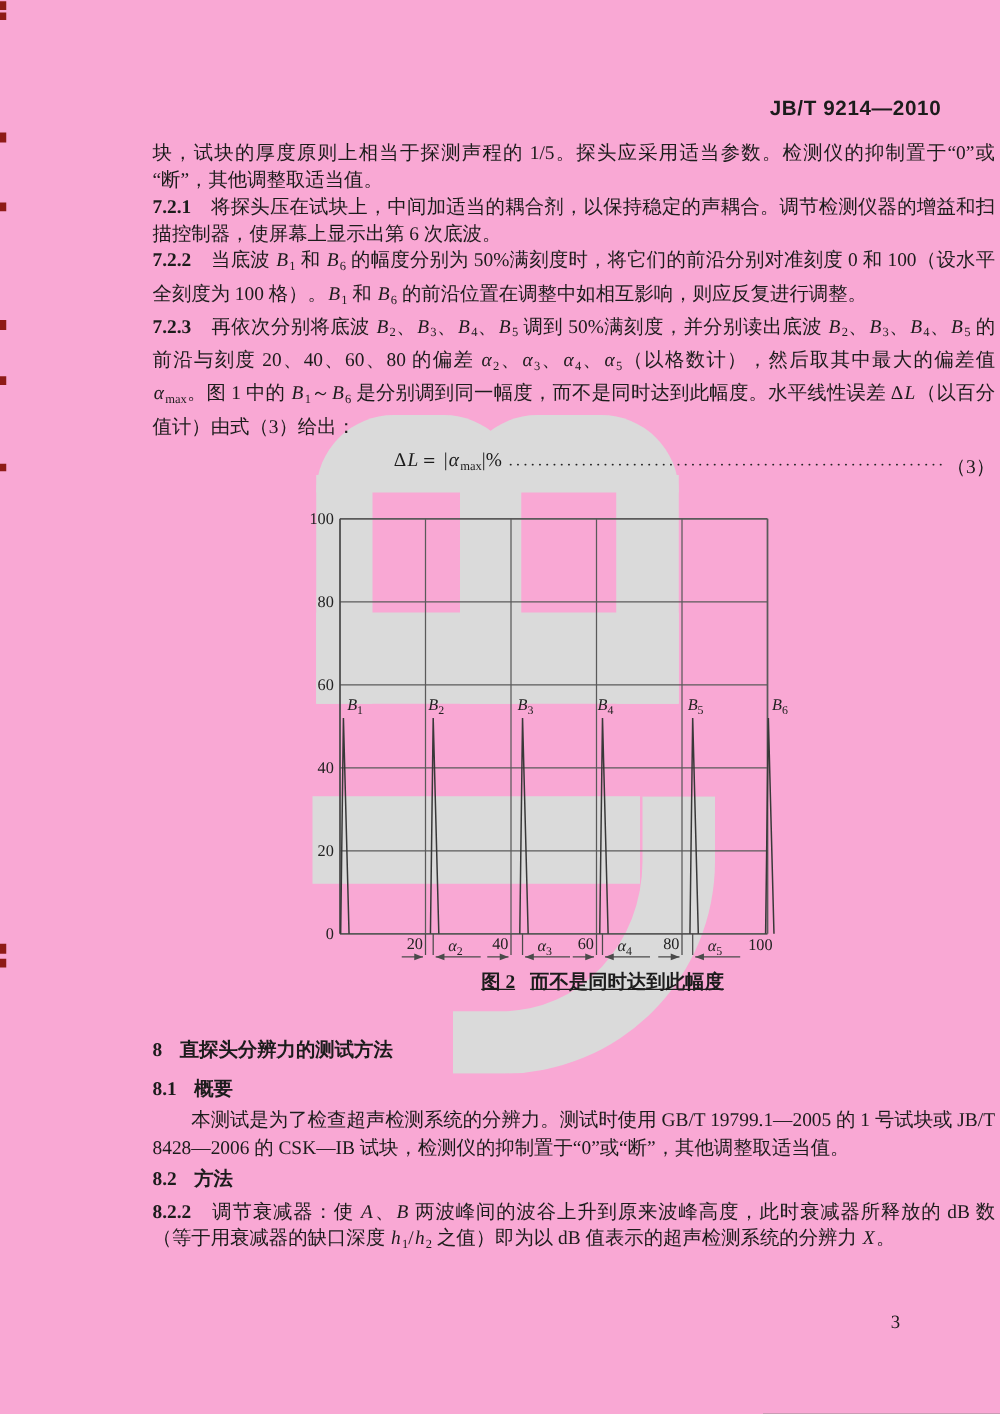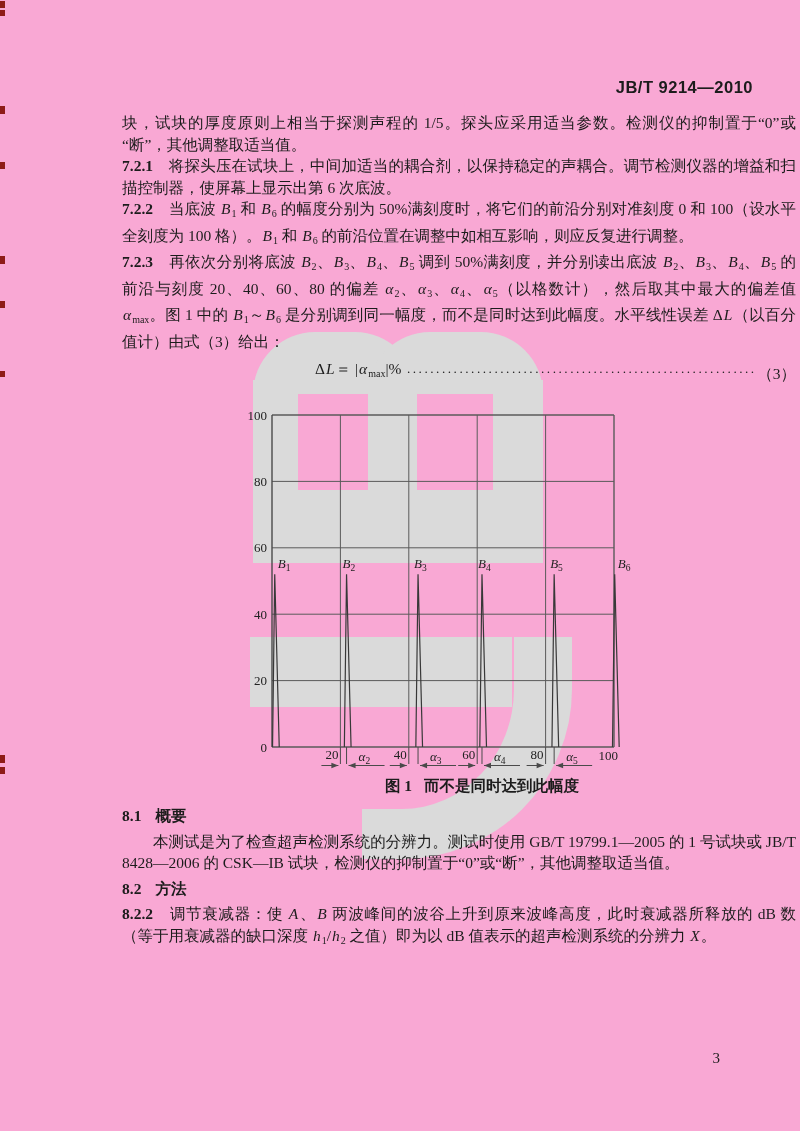--- a/index.html
+++ b/index.html
@@ -27,21 +27,21 @@
   #std-code{position:absolute;z-index:1;top:78px;right:47px;font-size:16.5px;font-weight:700;
             font-family:"Liberation Sans","DejaVu Sans",sans-serif;letter-spacing:.5px;}
   #page-num{position:absolute;z-index:1;top:1050px;right:80px;font-size:15px;}
   
   .formula{display:flex;align-items:flex-end;padding-left:193px;margin:6px 0 0;}
   .f-body{white-space:nowrap;}
   .f-dots{flex:1;overflow:hidden;white-space:nowrap;letter-spacing:1.5px;font-size:13px;
           padding:0 5px;color:#222;transform:translateY(-2px);}
   .f-num{white-space:nowrap;}
   
-  .figure{position:relative;margin-top:14px;}
+  .figure{position:relative;margin-top:14px;text-decoration:underline;}
   #fig1-svg{display:block;margin-left:105px;}
   #fig1-svg text{font-family:"Liberation Serif","DejaVu Serif",serif;}
   .caption{width:420px;margin:-4px 0 0 150px;text-align:center;font-weight:700;font-size:15.5px;}
   .caption .cap-t{margin-left:12px;}
   .h8{margin-top:34px;}
   .h81{margin-top:9px;}
 </style>
 </head>
 <body>
 
@@ -143,24 +143,25 @@
           <line x1="299.6" y1="366.5" x2="316.6" y2="366.5" stroke="#4a4a4a" stroke-width="1"></line>
           <polygon points="316.6,366.5 309.6,363.8 309.6,369.2" fill="#4a4a4a"></polygon>
           <line x1="329.15" y1="366.5" x2="365.15" y2="366.5" stroke="#4a4a4a" stroke-width="1"></line>
           <polygon points="329.15,366.5 336.15,363.8 336.15,369.2" fill="#4a4a4a"></polygon>
           <text x="339.15" y="362" font-size="13" font-style="italic" fill="#222"><tspan>α</tspan><tspan font-size="9.5" dy="3" font-style="normal">5</tspan></text>
           <path d="M 385.48400000000004 348 L 387.684 175.36 L 392.184 348" fill="none" stroke="#383838" stroke-width="1.2"></path>
           <text x="390.684" y="169.36" font-size="13" font-style="italic" fill="#222"><tspan>B</tspan><tspan font-size="9.5" dy="3" font-style="normal">6</tspan></text>
           <text x="391" y="361" text-anchor="end" font-size="13" fill="#222">100</text>
         </svg>
       <div class="caption">
-        <span>图 1</span><span class="cap-t">而不是同时达到此幅度</span>
+        <span>图 2</span><span class="cap-t">而不是同时达到此幅度</span>
       </div>
     </div>
 
+    <h3 class="clause h8"><span>8</span><span class="ht">直探头分辨力的测试方法</span></h3>
     <h3 class="clause h81"><span>8.1</span><span class="ht">概要</span></h3>
     <p class="indent"><span>本测试是为了检查超声检测系统的分辨力。测试时使用 GB/T 19799.1—2005 的 1 号试块或 JB/T 8428—2006 的 CSK—IB 试块，检测仪的抑制置于“0”或“断”，其他调整取适当值。</span></p>
     <h3 class="clause"><span>8.2</span><span class="ht">方法</span></h3>
     <p><span class="seg-b">8.2.2</span><span>　调节衰减器：使 </span><span class="seg-i">A</span><span>、</span><span class="seg-i">B</span><span> 两波峰间的波谷上升到原来波峰高度，此时衰减器所释放的 dB 数（等于用衰减器的缺口深度 </span><span class="seg-i">h</span><span class="seg-sub">1</span><span>/</span><span class="seg-i">h</span><span class="seg-sub">2</span><span> 之值）即为以 dB 值表示的超声检测系统的分辨力 </span><span class="seg-i">X</span><span>。</span></p>
   </div>
 
   <div id="page-num">3</div>
 </div>
 
 </body></html>

